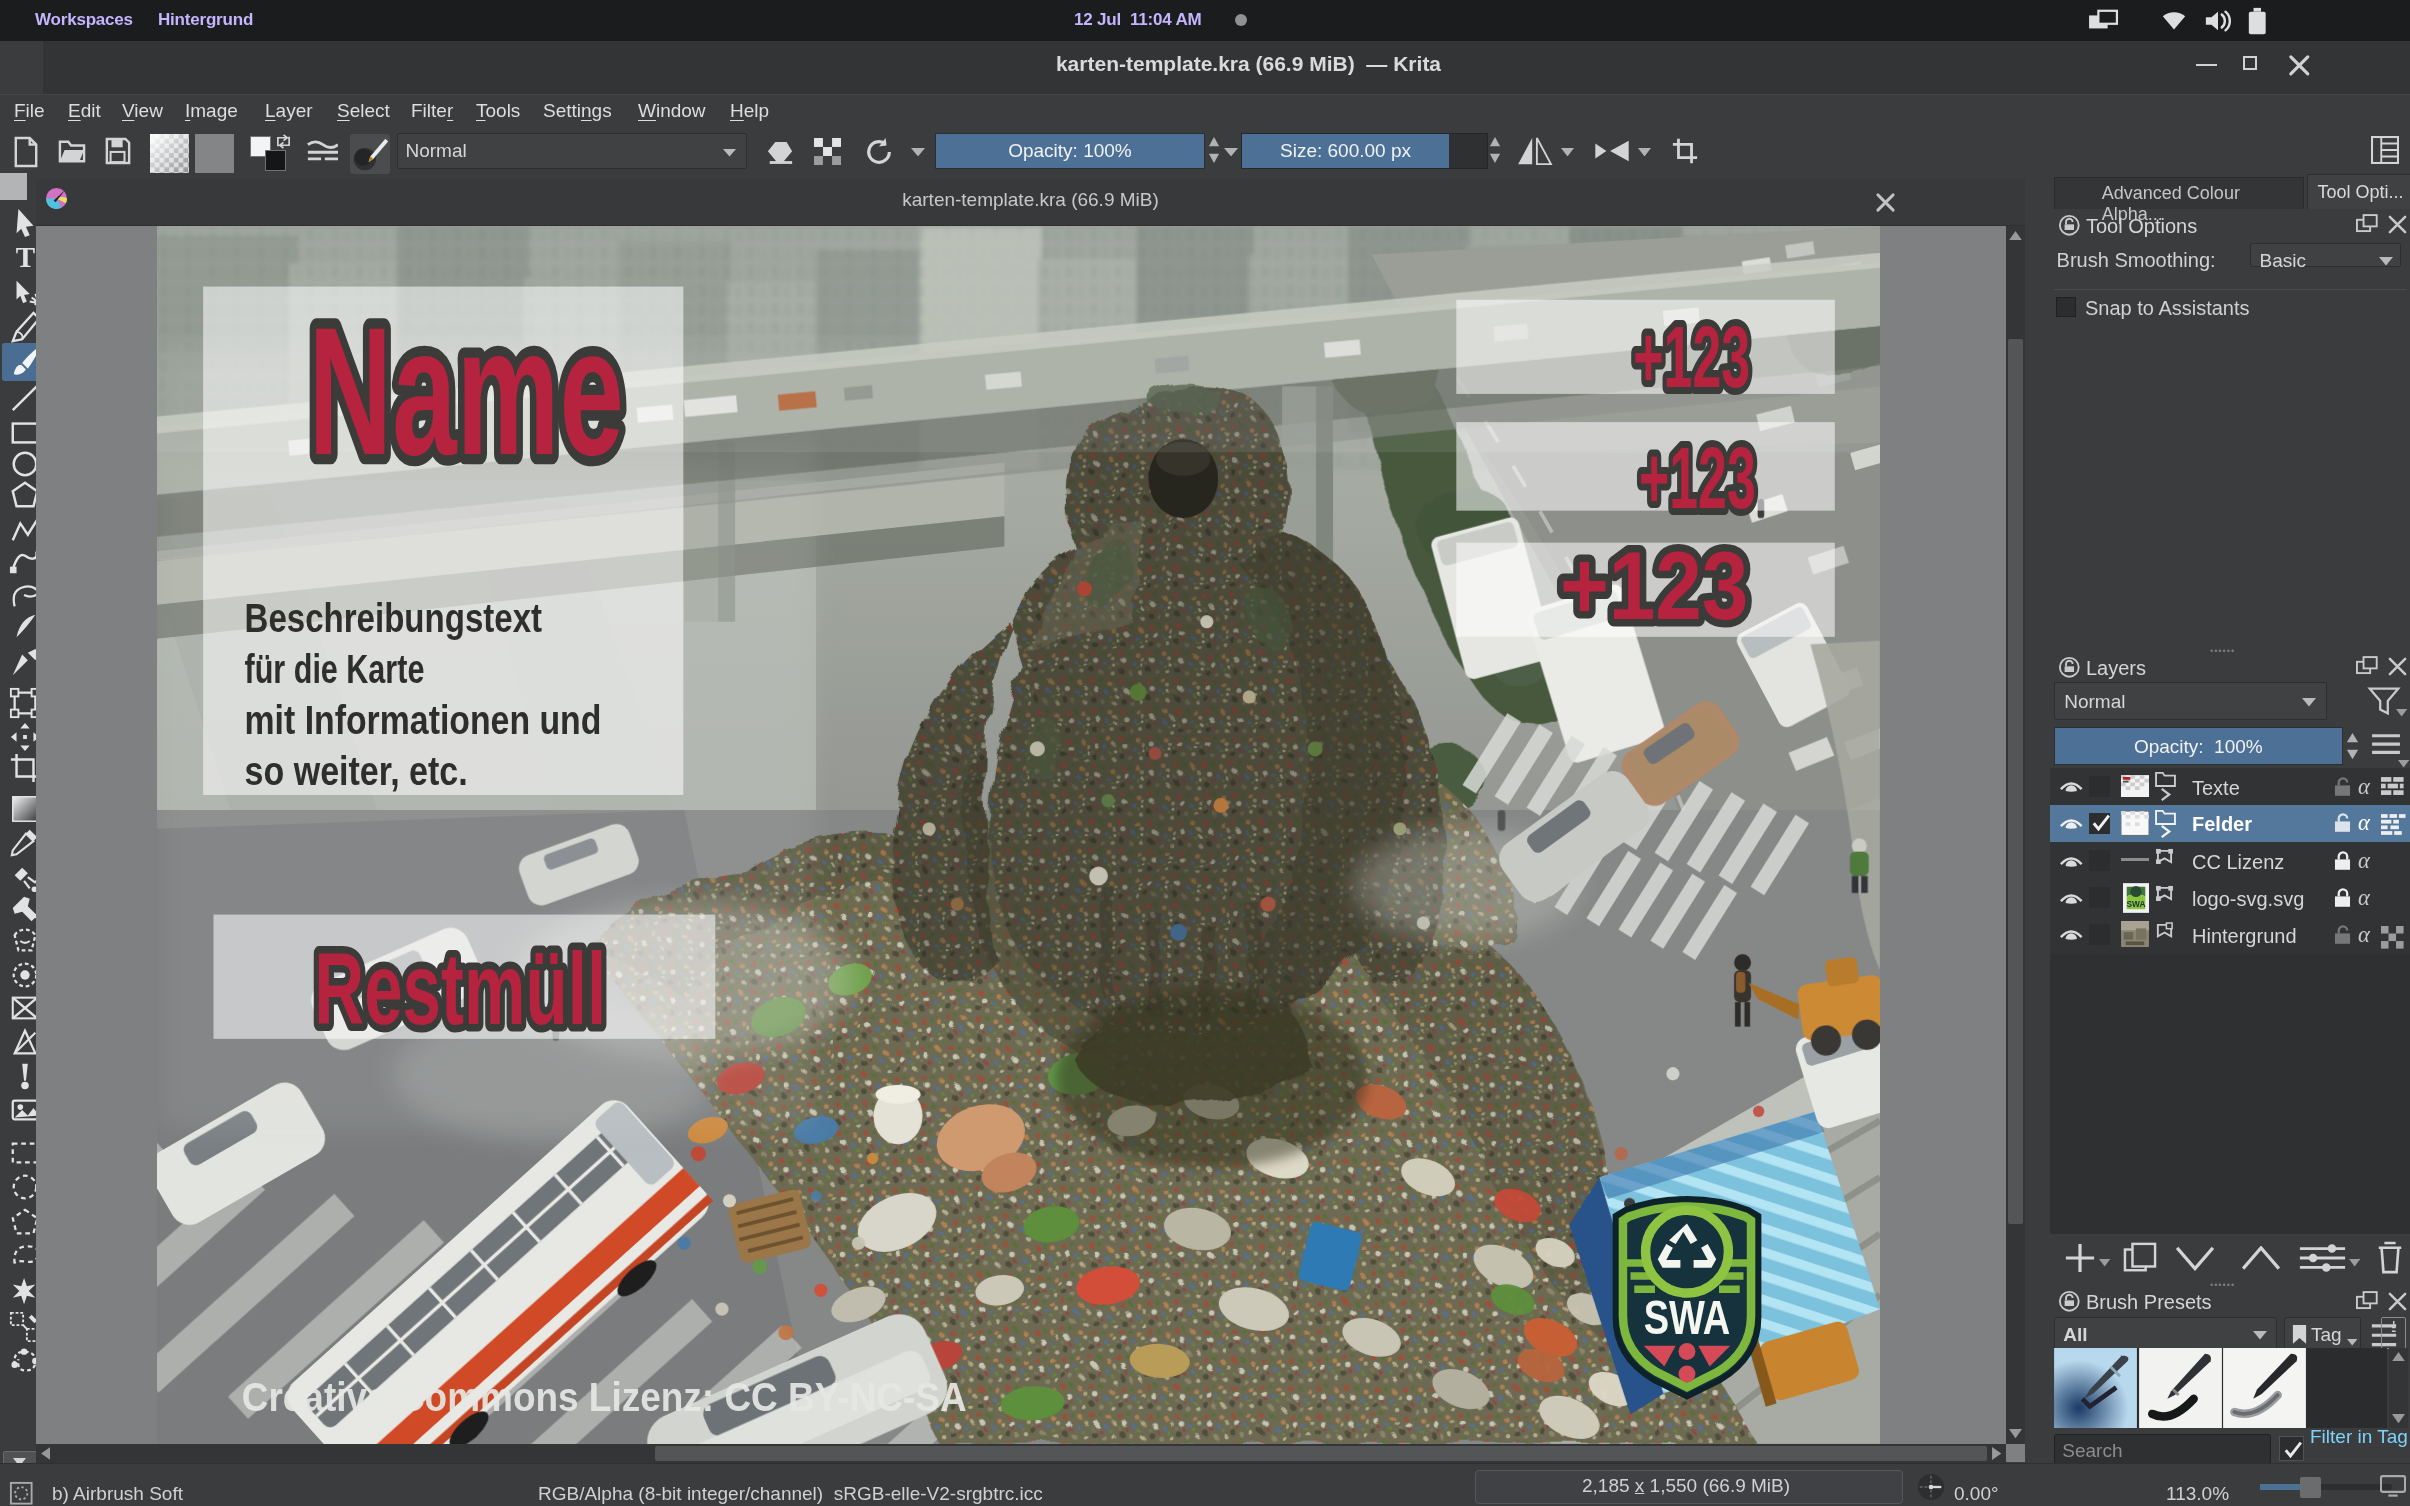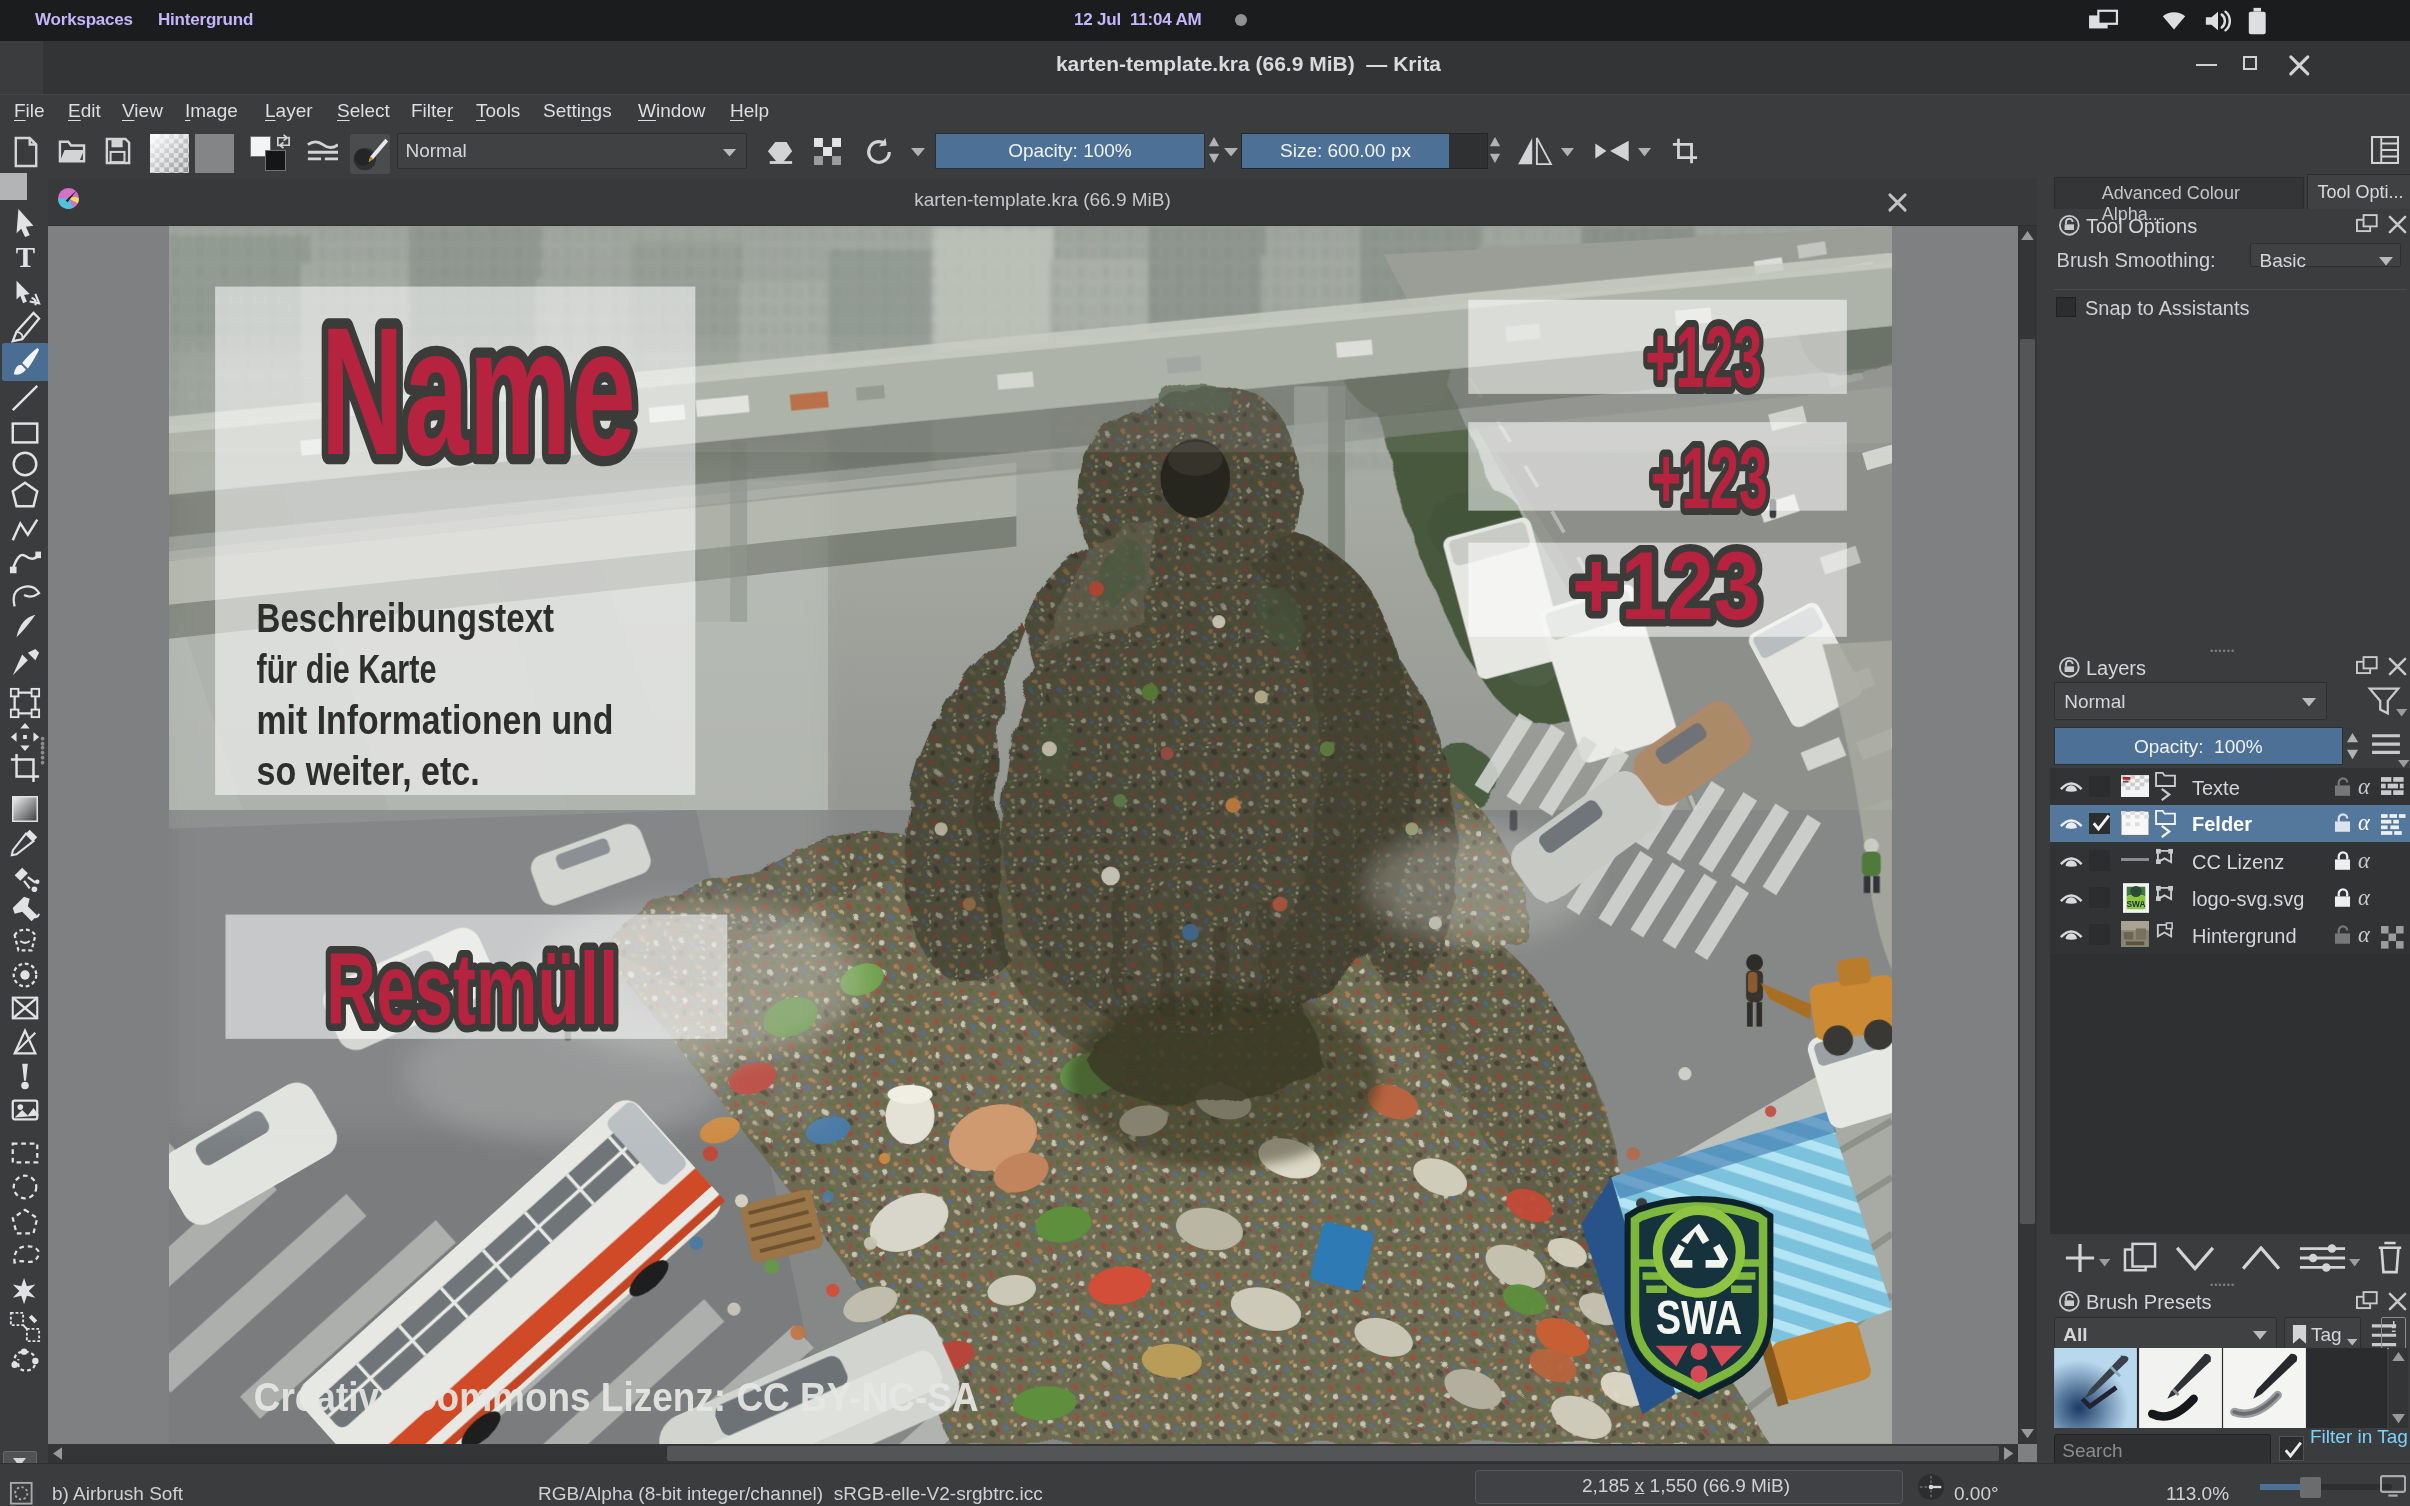--- a/index.html
+++ b/index.html
@@ -7,21 +7,21 @@
 #topbar{position:absolute;left:0;top:0;width:2411px;height:41px;background:#1b1c1e;color:#e6e8ea;}
 #topbar .mi{position:absolute;top:10.4px;font-size:17px;font-weight:bold;color:#c4b5fd;letter-spacing:-0.2px;}
 #titlebar{position:absolute;left:0;top:41px;width:2411px;height:53px;background:#323436;color:#d8dadc;margin-left:43px;}
 #menubar{position:absolute;left:0;top:94px;width:2411px;height:31px;background:#3a3c3e;border-top:0.9px solid #434547;color:#dcdee0;}
 #menubar span{position:absolute;top:4.7px;font-size:19px;}
 #menubar u{text-decoration-thickness:0.9px;text-underline-offset:2.8px;}
 #toolbar{position:absolute;left:0;top:125px;width:2411px;height:54px;background:#3a3c3e;}
 .combo{position:absolute;background:#3f4143;border:0.9px solid #2c2e30;border-radius:1.9px;color:#d4d6d8;}
 .bluebox{position:absolute;background:#4d7096;border:0.9px solid #2c2e30;color:#f0f2f4;text-align:center;}
 #lefttools{position:absolute;left:0;top:179px;width:52px;height:1271px;background:#3a3c3e;}
-#canvaswin{position:absolute;left:48px;top:179px;width:1989px;height:1283px;background:#7e8082;}
+#canvaswin{position:absolute;left:36px;top:179px;width:1989px;height:1283px;background:#7e8082;}
 #ctitle{position:absolute;left:0;top:0;width:1989px;height:47px;background:#38393b;border-bottom:0.9px solid #2e3032;}
 #rightpanel{position:absolute;left:2050px;top:174px;width:361px;height:1288px;background:#3a3c3e;}
 #statusbar{position:absolute;left:0;top:1463px;width:2411px;height:43px;background:#3a3c3e;border-top:0.9px solid #2e3032;color:#cfd1d3;}
 svg text{font-family:"Liberation Sans",sans-serif;}
 .ey{position:absolute;width:24.5px;height:24.5px;}
 </style></head>
 <body>
 
 <div id="topbar">
  <span class="mi" style="left:35px;">Workspaces</span>

